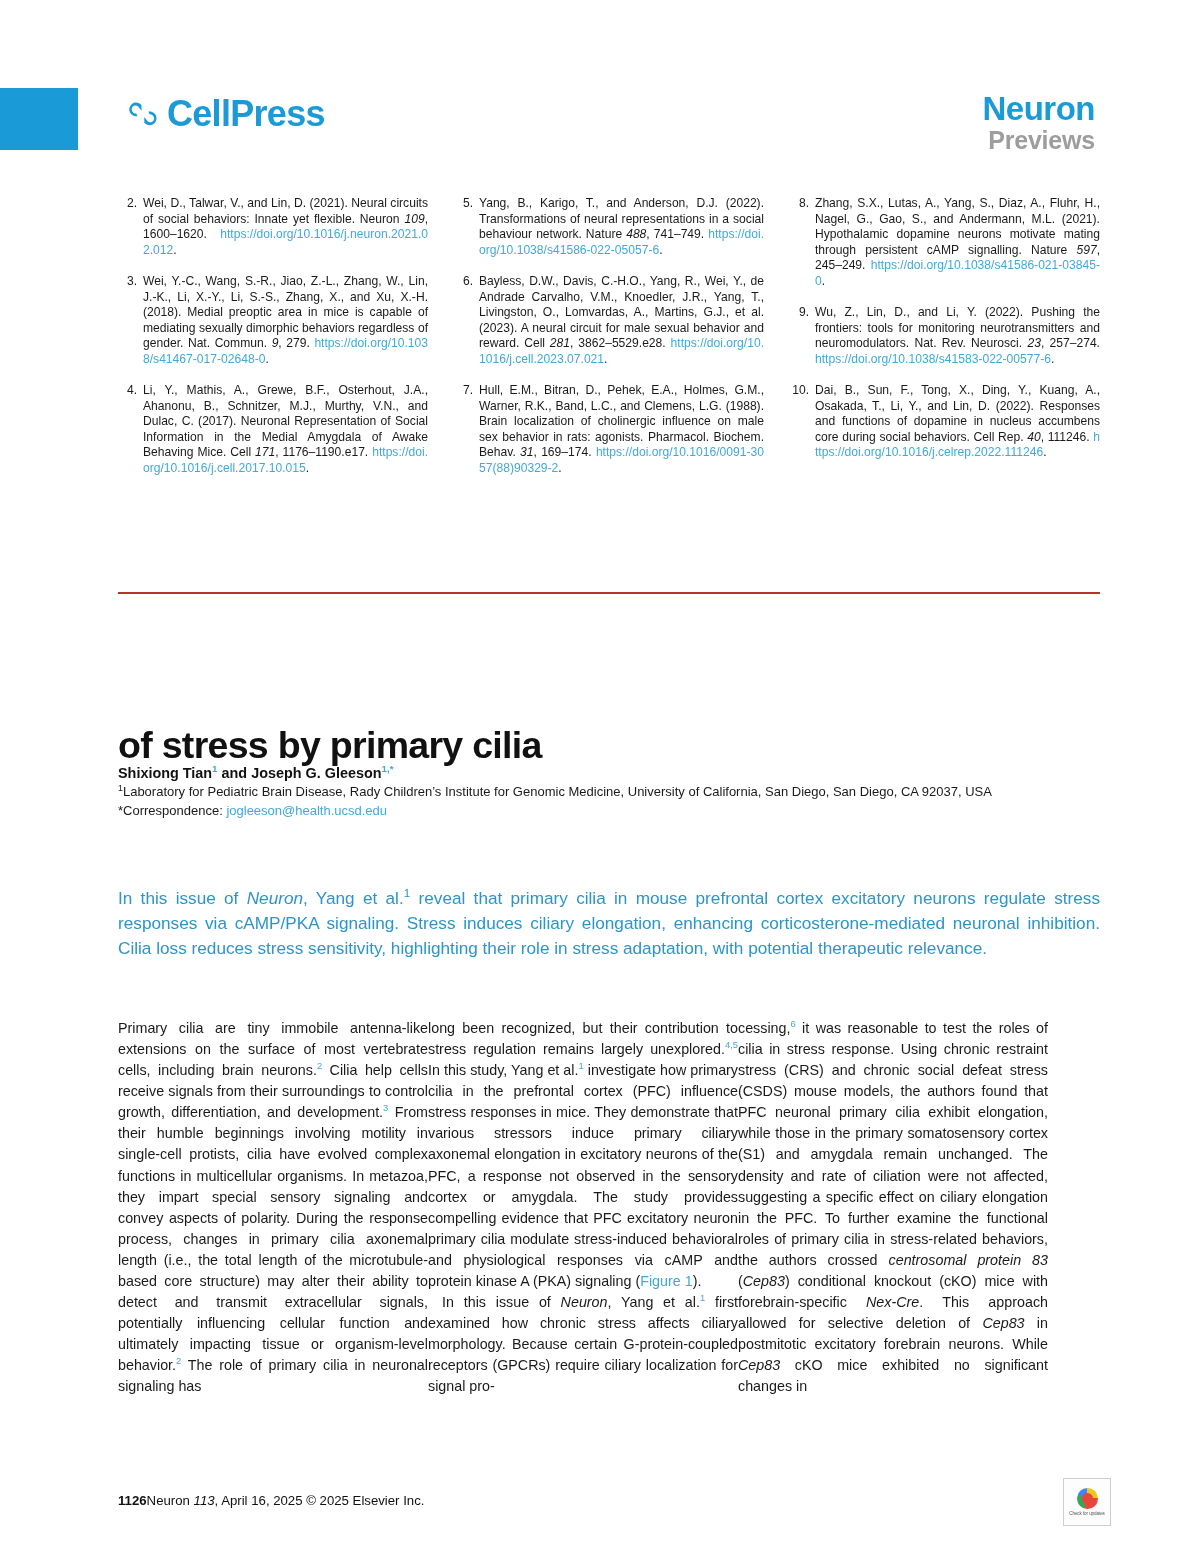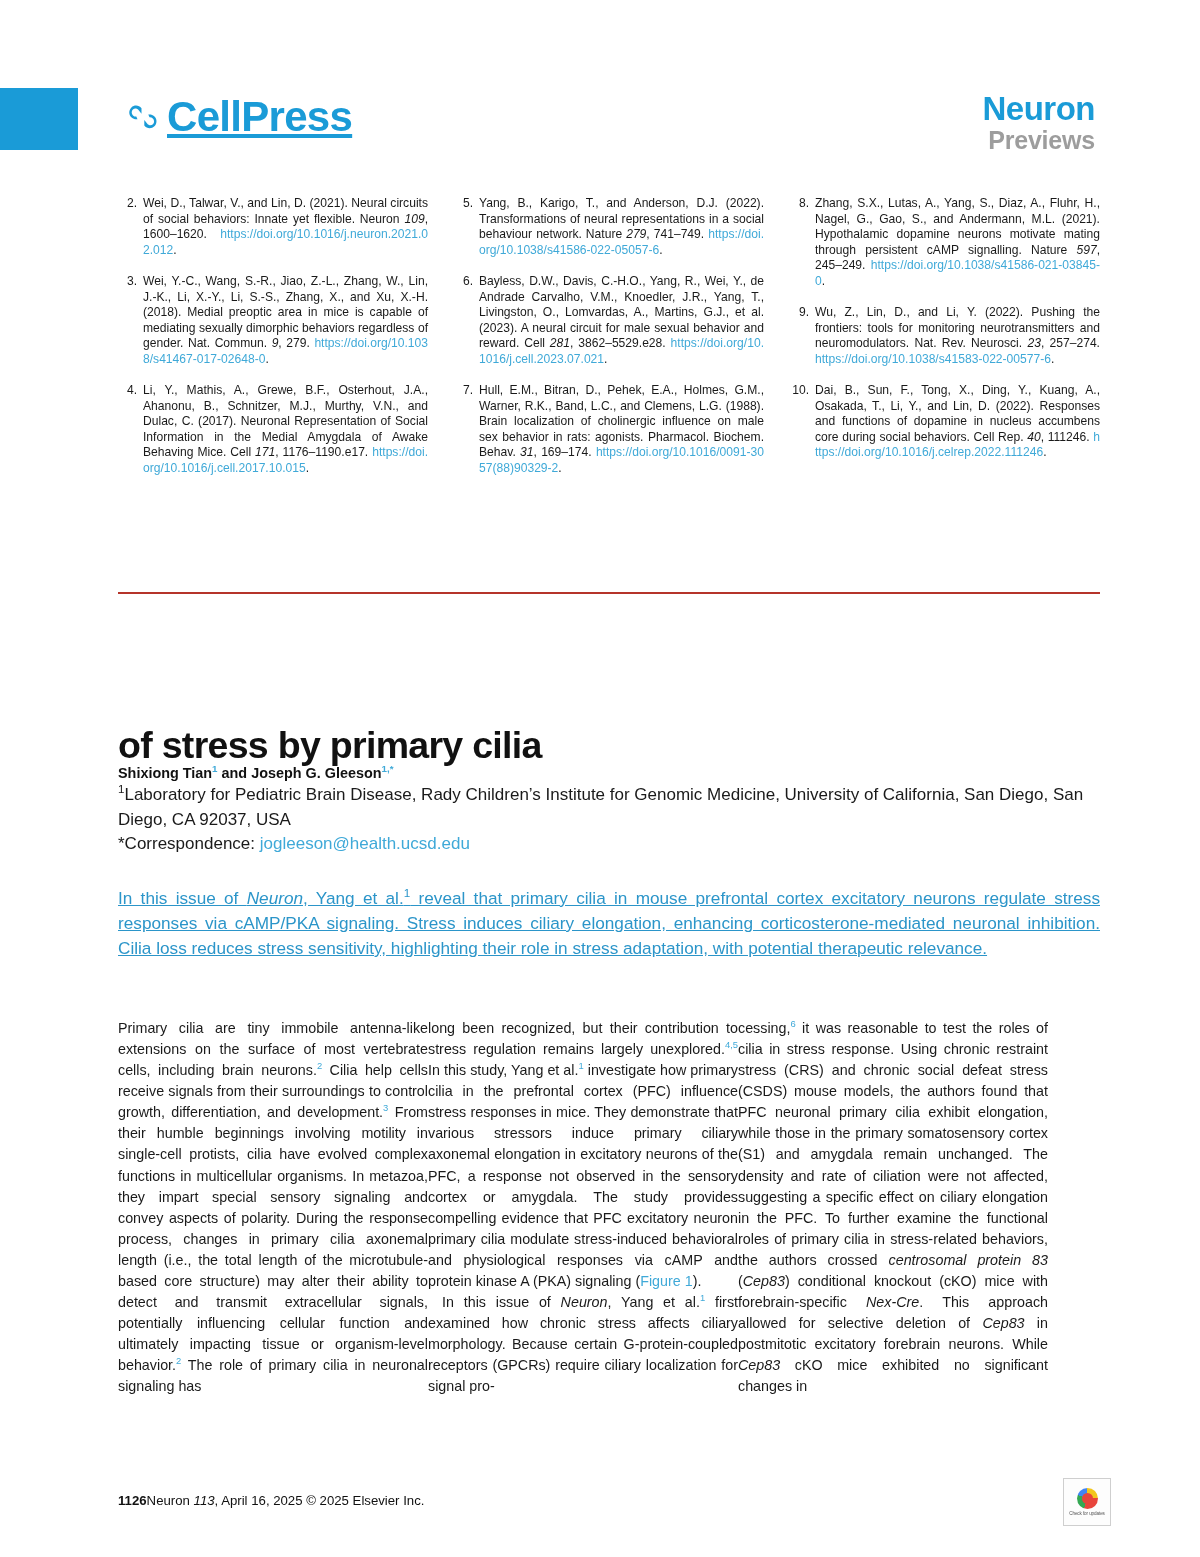--- a/index.html
+++ b/index.html
@@ -42,27 +42,26 @@
     left: 128px;
     top: 96px;
     display: flex;
     align-items: center;
     gap: 9px;
   }
   .cp-mark {
     display: block;
   }
   .cp-word {
-    font-size: 42px;
+    font-size: 36px;
     font-weight: bold;
     color: #1a9bd7;
     letter-spacing: -0.7px;
     line-height: 1;
     font-family: "Liberation Sans", sans-serif;
-    text-decoration: underline;
   }
   .journal-block {
     position: absolute;
     right: 105px;
     top: 92px;
     text-align: right;
   }
   .journal-name {
     font-size: 33px;
     font-weight: bold;
@@ -146,21 +145,21 @@
     top: 763px;
     width: 980px;
   }
   .author-line {
     font-size: 14.4px;
     font-weight: bold;
     line-height: 1.42;
     color: #111;
   }
   .affil-line {
-    font-size: 17px;
+    font-size: 13px;
     line-height: 1.43;
     color: #1a1a1a;
   }
   sup {
     font-size: 0.68em;
     vertical-align: super;
     line-height: 0;
   }
   sup.blue { color: #3fa9d8; }
   .mailto { color: #3fa9d8; text-decoration: none; }
@@ -170,21 +169,20 @@
     position: absolute;
     left: 118px;
     top: 886px;
     width: 982px;
     font-size: 17.2px;
     line-height: 1.455;
     color: #2b95c9;
     font-weight: 500;
     text-align: justify;
     text-justify: inter-word;
-    text-decoration: underline;
   }
   .summary i { font-style: italic; }
 
   
   .body-cols {
     position: absolute;
     left: 118px;
     top: 1018px;
     width: 982px;
     display: grid;
@@ -298,21 +296,21 @@
       </div>
       <div class="ref-item">
         <span class="ref-num">4.</span>
         <span class="ref-body"><span>Li, Y., Mathis, A., Grewe, B.F., Osterhout, J.A., Ahanonu, B., Schnitzer, M.J., Murthy, V.N., and Dulac, C. (2017). Neuronal Representation of Social Information in the Medial Amygdala of Awake Behaving Mice. Cell </span><i>171</i><span>, 1176–1190.e17. </span><a class="doi" href="#">https://doi.org/10.1016/j.cell.2017.10.015</a><span>.</span></span>
       </div>
     </div>
 
     <div class="ref-col">
       <div class="ref-item">
         <span class="ref-num">5.</span>
-        <span class="ref-body"><span>Yang, B., Karigo, T., and Anderson, D.J. (2022). Transformations of neural representations in a social behaviour network. Nature </span><i>279</i><span>, 741–749. </span><a class="doi" href="#">https://doi.org/10.1038/s41586-022-05057-6</a><span>.</span></span>
+        <span class="ref-body"><span>Yang, B., Karigo, T., and Anderson, D.J. (2022). Transformations of neural representations in a social behaviour network. Nature </span><i>488</i><span>, 741–749. </span><a class="doi" href="#">https://doi.org/10.1038/s41586-022-05057-6</a><span>.</span></span>
       </div>
       <div class="ref-item">
         <span class="ref-num">6.</span>
         <span class="ref-body"><span>Bayless, D.W., Davis, C.-H.O., Yang, R., Wei, Y., de Andrade Carvalho, V.M., Knoedler, J.R., Yang, T., Livingston, O., Lomvardas, A., Martins, G.J., et al. (2023). A neural circuit for male sexual behavior and reward. Cell </span><i>281</i><span>, 3862–5529.e28. </span><a class="doi" href="#">https://doi.org/10.1016/j.cell.2023.07.021</a><span>.</span></span>
       </div>
       <div class="ref-item">
         <span class="ref-num">7.</span>
         <span class="ref-body"><span>Hull, E.M., Bitran, D., Pehek, E.A., Holmes, G.M., Warner, R.K., Band, L.C., and Clemens, L.G. (1988). Brain localization of cholinergic influence on male sex behavior in rats: agonists. Pharmacol. Biochem. Behav. </span><i>31</i><span>, 169–174. </span><a class="doi" href="#">https://doi.org/10.1016/0091-3057(88)90329-2</a><span>.</span></span>
       </div>
     </div>

